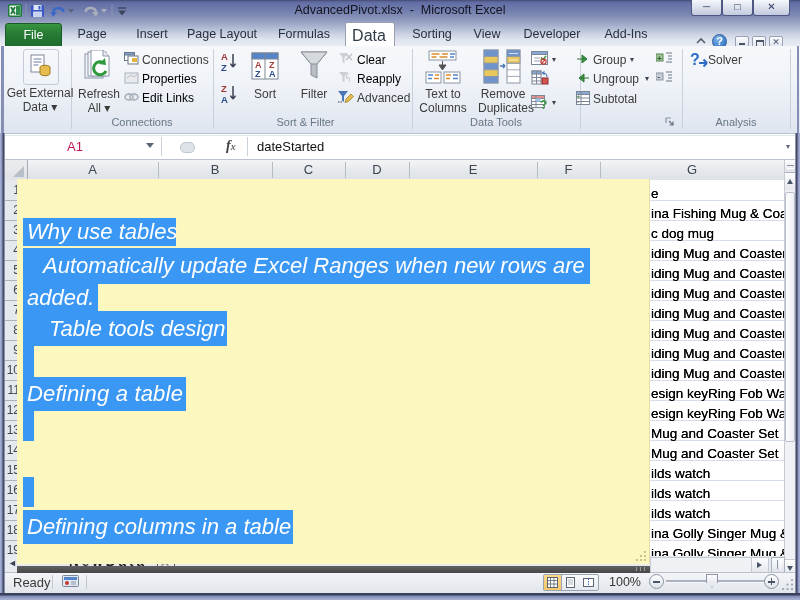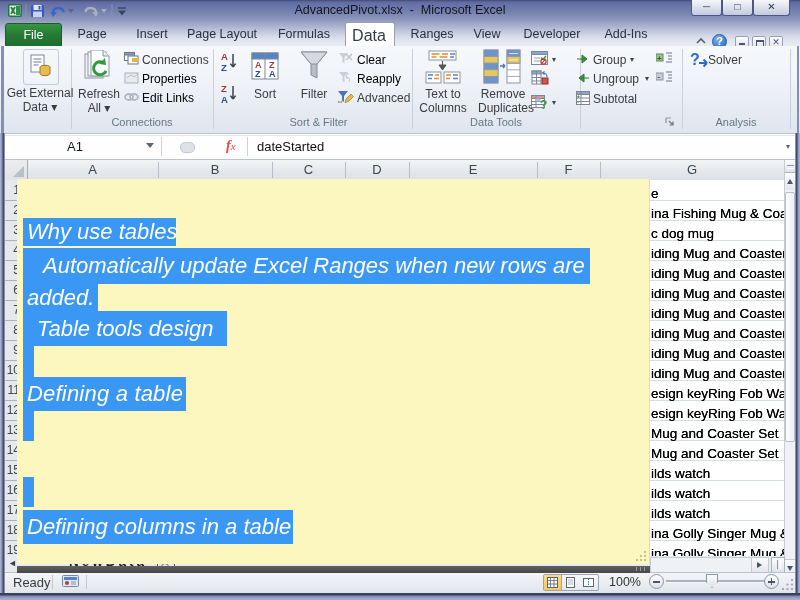--- a/index.html
+++ b/index.html
@@ -82,21 +82,21 @@
   <div class="abs winbtn" style="left:722px;width:29px;border-radius:0 0 3px 3px;">□</div>
   <div class="abs winbtn" style="left:753px;width:35px;border-radius:0 0 3px 3px;">✕</div>
 
   <div class="abs" id="filetab" style="left:5px;top:23px;width:55px;height:23px;background:linear-gradient(to bottom,#38953f,#267a35 45%,#1e6c2e);border-radius:3px 3px 0 0;border:1px solid #1a5c28;color:#fff;font-size:12.5px;text-align:center;line-height:22px;">File</div>
   <div class="abs" id="datatab" style="left:345px;top:22px;width:48px;height:24px;background:#fff;border:1px solid #98a0ae;border-bottom:none;border-radius:2.5px 2.5px 0 0;"></div>
   <div class="abs tablabel" style="left:70px;top:27px;width:44px;text-align:center;font-size:12.5px;color:#27303d;">Page</div>
   <div class="abs tablabel" style="left:130px;top:27px;width:44px;text-align:center;font-size:12.5px;color:#27303d;">Insert</div>
   <div class="abs tablabel" style="left:184px;top:27px;width:76px;text-align:center;font-size:12.5px;color:#27303d;">Page Layout</div>
   <div class="abs tablabel" style="left:270px;top:27px;width:68px;text-align:center;font-size:12.5px;color:#27303d;">Formulas</div>
   <div class="abs tablabel" style="left:345px;top:27px;width:48px;text-align:center;font-size:16px;color:#313b47;">Data</div>
-  <div class="abs tablabel" style="left:406px;top:27px;width:52px;text-align:center;font-size:12.5px;color:#27303d;">Ranges</div>
+  <div class="abs tablabel" style="left:406px;top:27px;width:52px;text-align:center;font-size:12.5px;color:#27303d;">Sorting</div>
   <div class="abs tablabel" style="left:468px;top:27px;width:38px;text-align:center;font-size:12.5px;color:#27303d;">View</div>
   <div class="abs tablabel" style="left:518px;top:27px;width:68px;text-align:center;font-size:12.5px;color:#27303d;">Developer</div>
   <div class="abs tablabel" style="left:596px;top:27px;width:60px;text-align:center;font-size:12.5px;color:#27303d;">Add-Ins</div>
 
   <svg class="abs" style="left:694px;top:37px;" width="14" height="9" viewBox="0 0 14 9">
     <path d="M3 6 l4 -4 l4 4" fill="none" stroke="#55606e" stroke-width="1.6"></path>
   </svg>
   <div class="abs" style="left:712px;top:34px;width:15px;height:15px;border-radius:50%;background:radial-gradient(circle at 35% 30%,#7fb3e8,#3c7dc8 70%,#2c66ad);border:1px solid #2a5c9c;box-sizing:border-box;color:#fff;font-size:11px;font-weight:bold;text-align:center;line-height:13px;">?</div>
   <div class="abs" style="left:735px;top:36px;width:14px;height:12px;border:1px solid #98a2b4;border-radius:2px;background:linear-gradient(to bottom,#fbfcfe,#dfe4ee);box-sizing:border-box;">
     <div style="position:absolute;left:2.5px;top:6px;width:6px;height:1.5px;background:#4a5568;"></div>
@@ -110,21 +110,21 @@
   <div id="ribbon-content" class="abs" style="left:0;top:46px;width:800px;height:87px;">
 
     <div class="abs gsep" style="left:71px;top:3px;height:80px;"></div>
     <div class="abs gsep" style="left:213px;top:3px;height:80px;"></div>
     <div class="abs gsep" style="left:412px;top:3px;height:80px;"></div>
     <div class="abs gsep" style="left:580px;top:3px;height:80px;"></div>
     <div class="abs gsep" style="left:682px;top:3px;height:80px;"></div>
     <div class="abs gsep" style="left:790px;top:3px;height:80px;"></div>
 
     <div class="abs glabel" style="left:71px;top:70px;width:142px;">Connections</div>
-    <div class="abs glabel" style="left:219px;top:70px;width:199px;">Sort &amp; Filter</div>
+    <div class="abs glabel" style="left:206px;top:70px;width:199px;">Sort &amp; Filter</div>
     <div class="abs glabel" style="left:412px;top:70px;width:168px;">Data Tools</div>
     <div class="abs glabel" style="left:580px;top:70px;width:80px;margin-top:32px;">Outline</div>
     <div class="abs glabel" style="left:682px;top:70px;width:108px;">Analysis</div>
 
     <div class="abs" style="left:23px;top:3px;width:34px;height:34px;border:1px solid #c3cbd8;border-radius:3px;"></div>
     <svg class="abs" style="left:30px;top:8px;" width="22" height="24" viewBox="0 0 22 24">
       <rect x="1" y="1" width="13" height="17" fill="#fff" stroke="#7e8796"></rect>
       <path d="M3.5 5h8M3.5 8h8M3.5 11h5" stroke="#9aa7c6" stroke-width="1.4"></path>
       <ellipse cx="15" cy="13.5" rx="5" ry="2.2" fill="#e8bb4e" stroke="#9a7b22"></ellipse>
       <path d="M10 13.5v6c0 1.2 2.2 2.2 5 2.2s5-1 5-2.2v-6" fill="#e8bb4e" stroke="#9a7b22"></path>
@@ -295,24 +295,24 @@
     </svg>
 
     <svg class="abs" style="left:690px;top:5px;" width="22" height="18" viewBox="0 0 22 18">
       <text x="0" y="14" font-size="16" font-weight="bold" fill="#2b6cc4">?</text>
       <path d="M9 12 h8 m0 0 l-3.5 -3.5 m3.5 3.5 l-3.5 3.5" stroke="#2b6cc4" stroke-width="2" fill="none"></path>
     </svg>
     <div class="abs stext" style="left:708px;top:7px;">Solver</div>
   </div>
 
   <div id="fbar" class="abs"></div>
-  <div class="abs" style="left:5px;top:137px;width:157px;height:19px;border-right:1px solid #ccd2da;font-size:13px;color:#0f172a;text-align:center;line-height:19px;box-sizing:border-box;padding-right:16px;">A1</div>
+  <div class="abs" style="left:5px;top:137px;width:157px;height:19px;border-right:1px solid #ccd2da;font-size:13px;color:#be185d;text-align:center;line-height:19px;box-sizing:border-box;padding-right:16px;">A1</div>
   <div class="abs" style="left:146px;top:143px;width:0;height:0;border-left:4px solid transparent;border-right:4px solid transparent;border-top:5px solid #5c6676;"></div>
   <div class="abs" style="left:180px;top:142px;width:13px;height:9px;border-radius:5px;background:#dde2e9;border:1px solid #c2c8d2;"></div>
-  <div class="abs" style="left:226px;top:138px;width:20px;height:16px;font-family:'Liberation Serif',serif;font-style:italic;font-size:14px;color:#ef4444;"><b>f</b><span style="font-size:11px;">x</span></div>
+  <div class="abs" style="left:226px;top:138px;width:20px;height:16px;font-family:'Liberation Serif',serif;font-style:italic;font-size:14px;color:#404040;"><b>f</b><span style="font-size:11px;">x</span></div>
   <div class="abs" style="left:247px;top:137px;width:540px;height:19px;border-left:1px solid #ccd2da;font-size:13px;color:#111;line-height:19px;padding-left:9px;">dateStarted</div>
   <div class="abs" style="left:786px;top:144px;width:8px;height:6px;color:#5c6676;font-size:8px;line-height:6px;">▾</div>
 
   <div id="colhead" class="abs">
     <div class="colsep" style="left:22px;"></div>
     <div class="colsep" style="left:153px;"></div>
     <div class="colsep" style="left:267px;"></div>
     <div class="colsep" style="left:340px;"></div>
     <div class="colsep" style="left:404px;"></div>
     <div class="colsep" style="left:532px;"></div>
@@ -420,21 +420,21 @@
     <div class="abs" style="left:0;top:32px;width:10px;height:250px;background:linear-gradient(to right,#fdfdfe,#eef0f4);border:1px solid #b7c0cc;border-radius:2px;box-sizing:border-box;"></div>
     <div class="abs" style="left:0;top:399px;width:11px;height:17px;background:linear-gradient(to bottom,#fdfdfe,#e3e7ed);border-top:1px solid #c6cbd3;">
       <div style="position:absolute;left:2px;top:6px;width:0;height:0;border-left:3.5px solid transparent;border-right:3.5px solid transparent;border-top:5px solid #4a5568;"></div>
     </div>
   </div>
 
   <div id="note" class="abs">
     <div class="hl" style="left:6px;top:39px;width:153px;height:28px;"><span style="padding-left:4px;">Why use tables</span></div>
     <div class="hl" style="left:6px;top:69px;width:567px;height:36px;"><span style="padding-left:20px;">Automatically update Excel Ranges when new rows are</span></div>
     <div class="hl" style="left:6px;top:105px;width:75px;height:27px;"><span style="padding-left:4px;">added.</span></div>
-    <div class="hl" style="left:6px;top:132px;width:204px;height:35px;"><span style="padding-left:14px;">Table tools design</span></div>
+    <div class="hl" style="left:6px;top:132px;width:204px;height:35px;"><span style="padding-left:26px;">Table tools design</span></div>
     <div class="hl" style="left:6px;top:167px;width:11px;height:31px;"></div>
     <div class="hl" style="left:6px;top:198px;width:163px;height:34px;"><span style="padding-left:4px;letter-spacing:0.2px;">Defining a table</span></div>
     <div class="hl" style="left:6px;top:232px;width:11px;height:30px;"></div>
     <div class="hl" style="left:6px;top:298px;width:11px;height:30px;"></div>
     <div class="hl" style="left:6px;top:331px;width:270px;height:34px;"><span style="padding-left:4px;">Defining columns in a table</span></div>
     <svg style="position:absolute;right:2px;bottom:2px;" width="12" height="12" viewBox="0 0 12 12">
       <g fill="#b9b27a">
         <circle cx="10" cy="2" r="1"></circle>
           <circle cx="10" cy="6" r="1"></circle>
           <circle cx="10" cy="10" r="1"></circle>

